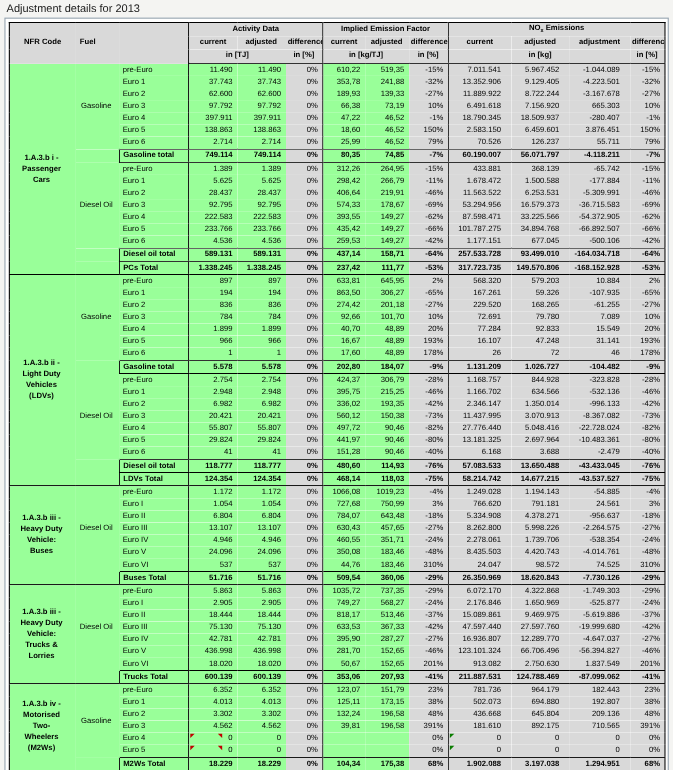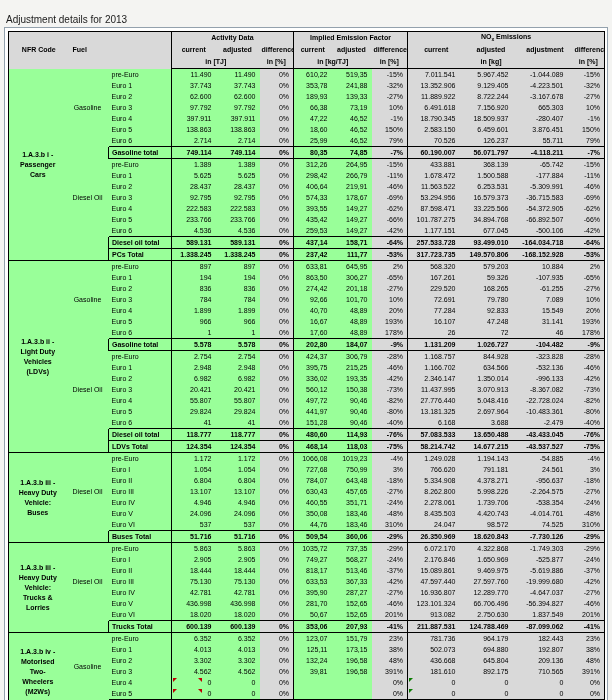--- a/index.html
+++ b/index.html
@@ -5,21 +5,21 @@
   html,body{margin:0;padding:0;}
   body{
     width:612px;height:700px;
     background:#f4f4f2;
     font-family:"Liberation Sans","DejaVu Sans",sans-serif;
     color:#000;
     overflow:hidden;
   }
   .title{
     font-size:10px;color:#1a1a1a;
-    padding:14px 0 2px 6px;
+    padding:3px 0 2px 6px;
   }
   .panel{
     margin:0 4px;
     background:#ffffff;
     border:1px solid #93a1ad;
     padding:3px;
   }
   table{
     border-collapse:collapse;
     table-layout:fixed;

